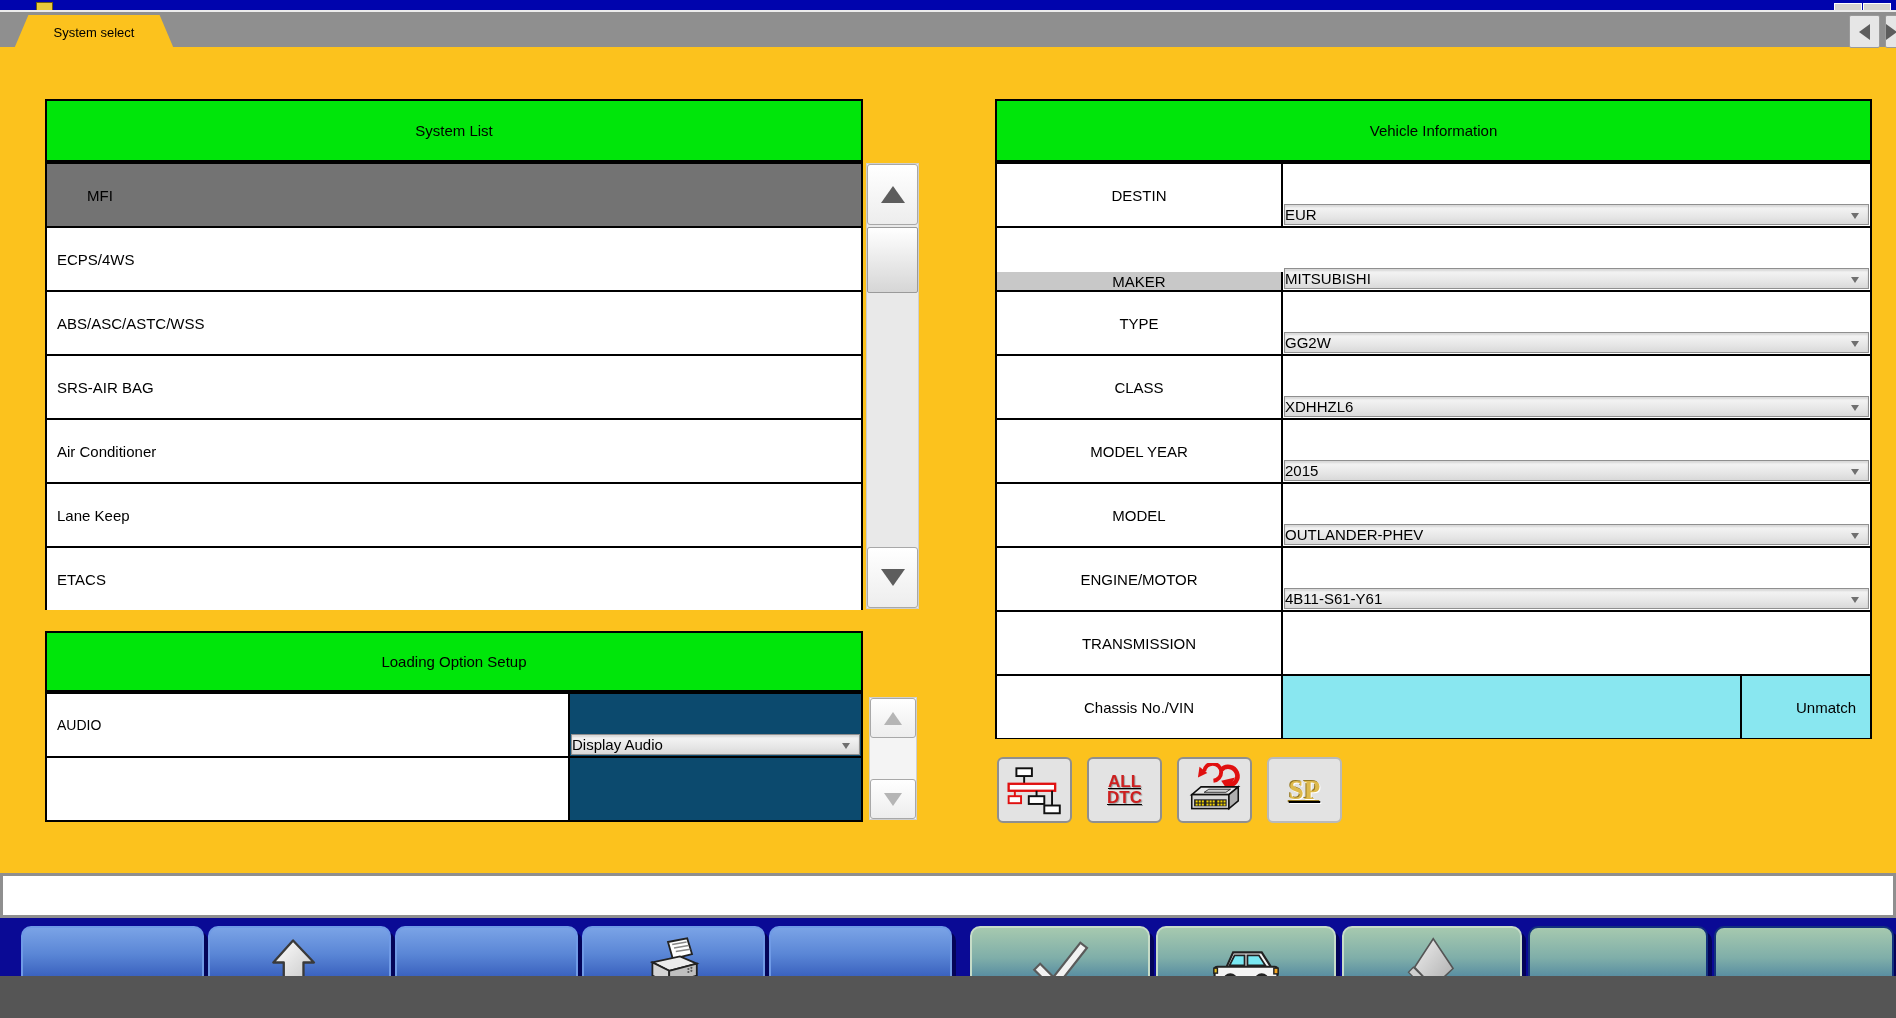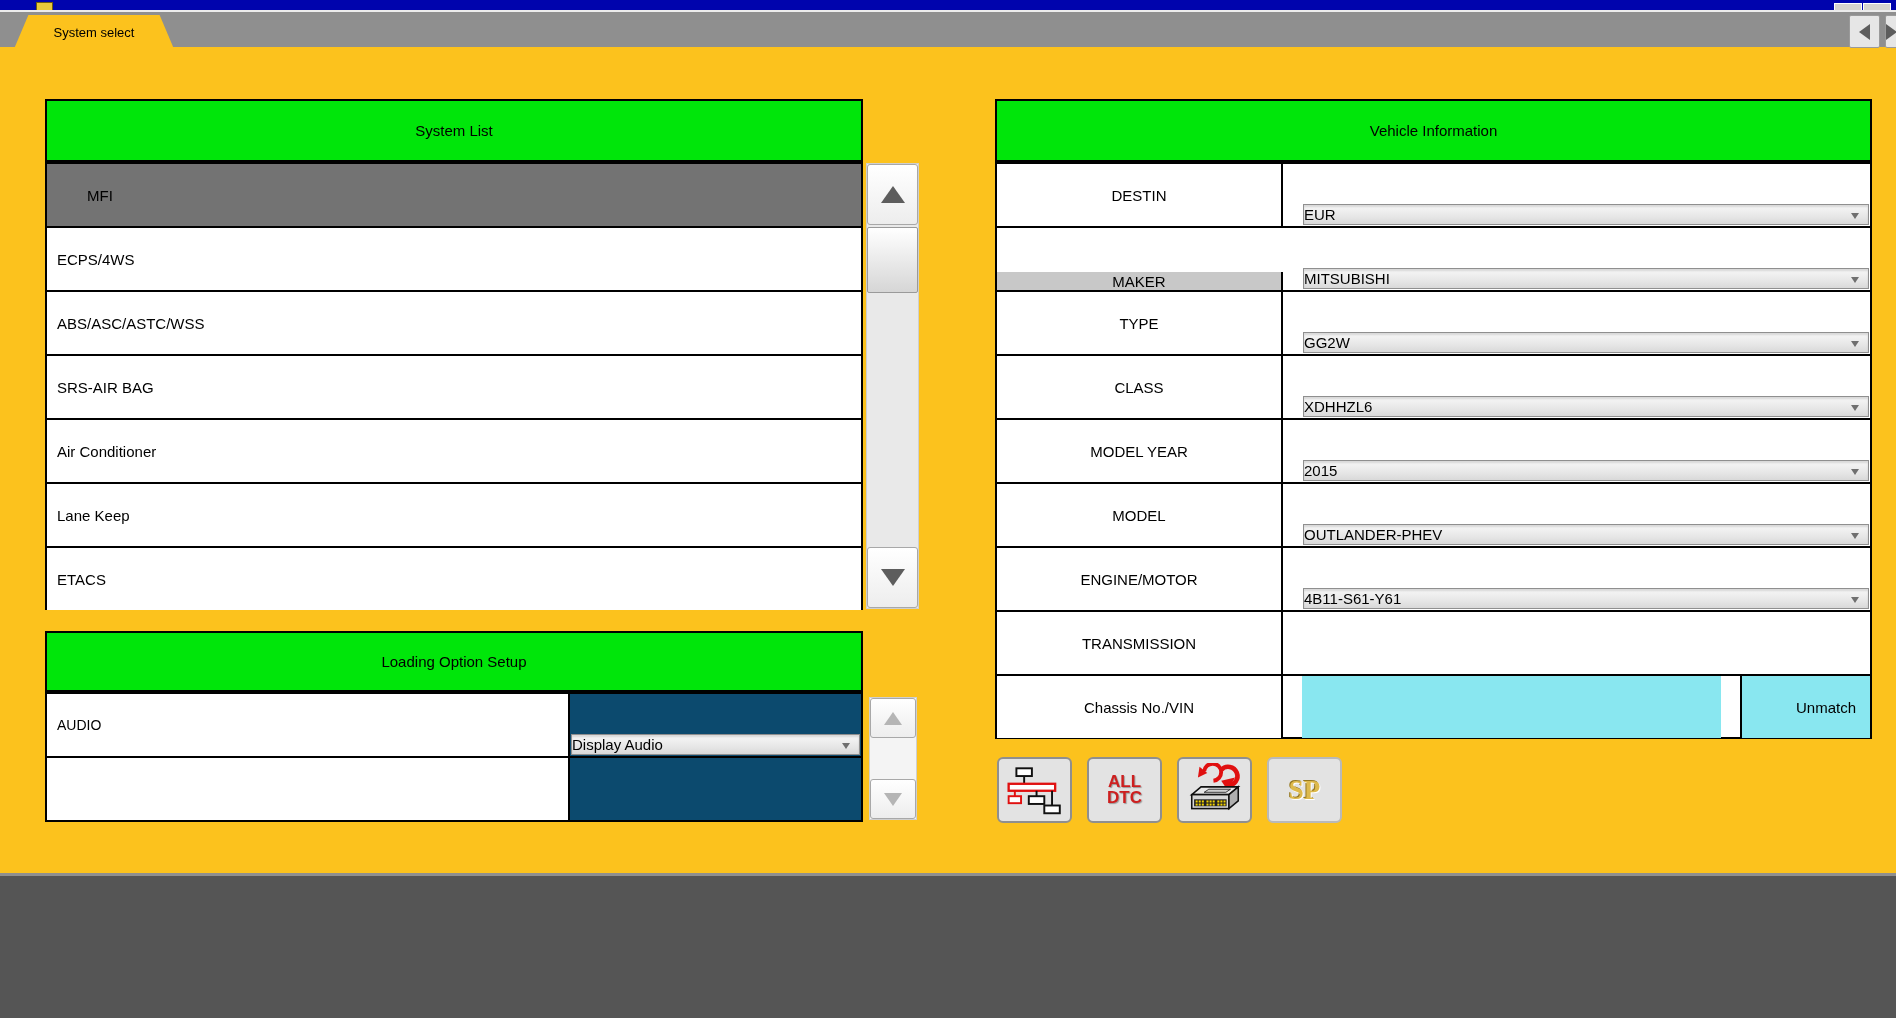--- a/index.html
+++ b/index.html
@@ -1,16 +1,16 @@
 <!DOCTYPE html>
 <html><head>
 <meta charset="utf-8">
 <style>
   html,body{margin:0;padding:0;background:#555;}
-  #app{position:relative;width:1896px;height:876px;background:#FCC21D;overflow:hidden;
+  #app{position:relative;width:1896px;height:976px;background:#FCC21D;overflow:hidden;
        font-family:"Liberation Sans", sans-serif;color:#000;}
 
   
   .titlebar{position:absolute;left:0;top:0;width:1896px;height:10px;background:#0004AD;}
   .titlebar .appicon{position:absolute;left:36px;top:2px;width:15px;height:8px;background:#E8C93A;border:1px solid #6b5a10;}
   .titlebar .winbtn{position:absolute;top:3px;width:26px;height:7px;background:#D6D3CE;border:1px solid #fff;border-bottom:none;}
   .tabstrip{position:absolute;left:0;top:10px;width:1896px;height:37px;background:#8F8F8F;border-top:2px solid #ECECEC;box-sizing:border-box;}
   .tab{position:absolute;left:14px;top:3px;width:160px;height:34px;background:#FCC21D;
        clip-path:polygon(9% 0,91% 0,100% 100%,0 100%);
        display:flex;align-items:center;justify-content:center;font-size:13px;}
@@ -31,21 +31,21 @@
   .vscroll{position:absolute;background:#E9E9E9;border:1px solid #cfcfcf;box-sizing:border-box;}
   .sbtn{position:absolute;left:0;right:0;background:linear-gradient(180deg,#ffffff,#ededed);border:1px solid #a8a8a8;border-radius:3px;
         display:flex;align-items:center;justify-content:center;box-sizing:border-box;}
   .arrow-up{width:0;height:0;border-left:12px solid transparent;border-right:12px solid transparent;border-bottom:17px solid #5d5d5d;}
   .arrow-down{width:0;height:0;border-left:12px solid transparent;border-right:12px solid transparent;border-top:17px solid #5d5d5d;}
   .arrow-up.dim{border-bottom-color:#b5b5b5;}
   .arrow-down.dim{border-top-color:#b5b5b5;}
   .sthumb{position:absolute;left:0;right:0;background:linear-gradient(180deg,#ffffff,#d6d6d6);border:1px solid #9a9a9a;border-radius:2px;box-sizing:border-box;}
 
   
-  .vrow{display:flex;height:64px;border-top:2px solid #000;box-sizing:border-box;gap:19px;}
+  .vrow{display:flex;height:64px;border-top:2px solid #000;box-sizing:border-box;}
   .vrow:first-of-type{border-top:none;}
   .vlabel{width:286px;display:flex;align-items:center;justify-content:center;font-size:15px;background:#fff;
           border-right:2px solid #000;box-sizing:border-box;}
   .vlabel.disabled{background:#C8C8C8;color:#000000;margin-top:44px;}
   .vvalue{flex:1;position:relative;background:#fff;}
   .combo{position:absolute;inset:1px;border:1px solid #8f8f8f;background:linear-gradient(180deg,#f7f7f7,#e7e7e7 60%,#d9d9d9);
          display:flex;align-items:center;padding-left:0;font-size:15px;box-sizing:border-box;box-shadow:inset 0 2px 2px rgba(0,0,0,0.12);margin-top:39px;}
   .chev{position:absolute;right:9px;top:50%;margin-top:-2px;width:0;height:0;
         border-left:4px solid transparent;border-right:4px solid transparent;border-top:6px solid #6f6f6f;}
   .vin-field{flex:1;background:#89E7F0;}
@@ -53,21 +53,21 @@
            font-size:15px;box-sizing:border-box;padding-left:40px;}
 
   
   .orow{display:flex;height:64px;border-top:2px solid #000;box-sizing:border-box;}
   .orow:first-of-type{border-top:none;}
   .olabel{width:523px;display:flex;align-items:center;padding-left:10px;font-size:14px;border-right:2px solid #000;box-sizing:border-box;background:#fff;}
   .ovalue{flex:1;position:relative;background:#0c4a6e;}
 
   
   .act-btn{position:absolute;top:757px;width:75px;height:66px;background:#E3E3E3;border:2px solid #8f8f8f;border-radius:6px;
-           box-sizing:border-box;display:flex;align-items:center;justify-content:center;}
+           box-sizing:border-box;display:flex;align-items:center;justify-content:center;text-decoration:underline;}
   .alldtc{font-weight:bold;font-size:17px;line-height:16px;color:#CE1F1F;text-align:center;text-shadow:1px 1px 1px #9a9a9a;letter-spacing:0;}
   .sp{font-family:"Liberation Serif",serif;font-weight:bold;font-size:27px;color:#DDB94C;
       text-shadow:1px 1px 0 #ffffff,-1px -1px 0 #96781f;}
   .act-btn.disabled{border-color:#b9b9b9;}
 
   
   .statusbar{position:absolute;left:0;top:873px;width:1896px;height:45px;background:#fff;border:3px solid #8F8F8F;box-sizing:border-box;}
 
   
   .toolbar{position:absolute;left:0;top:918px;width:1896px;height:100px;background:#0A0A95;}

